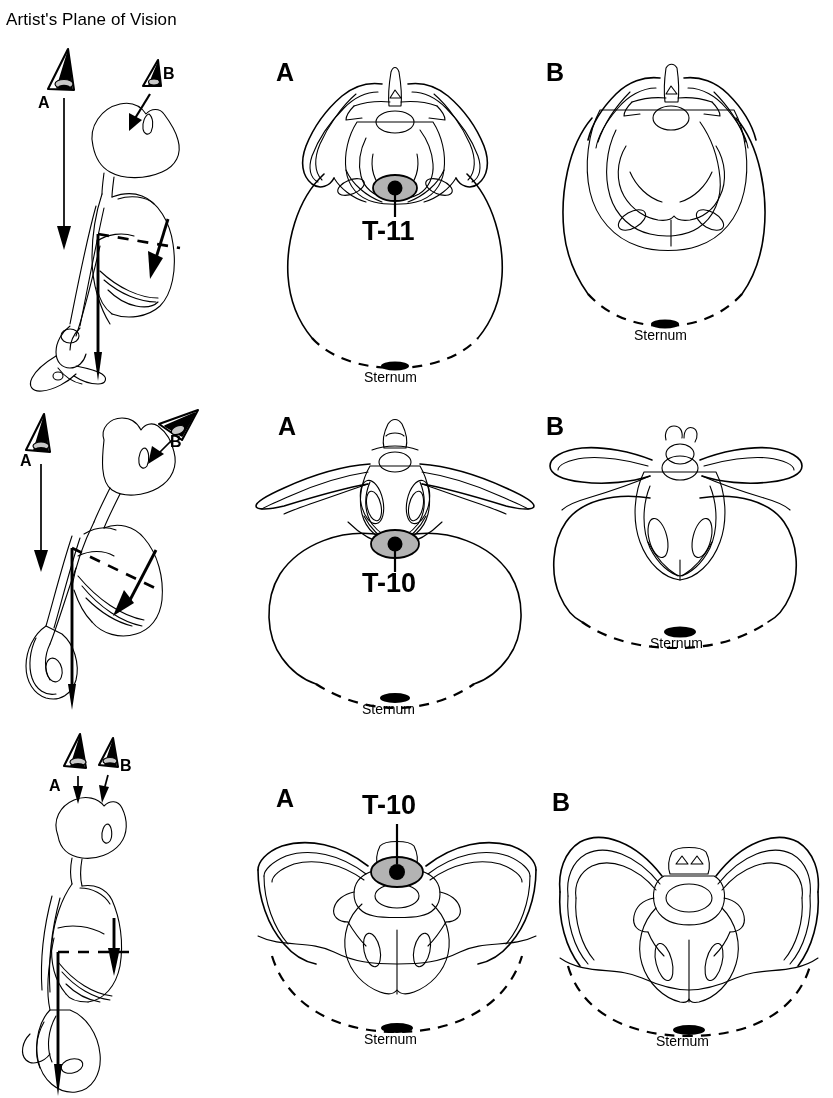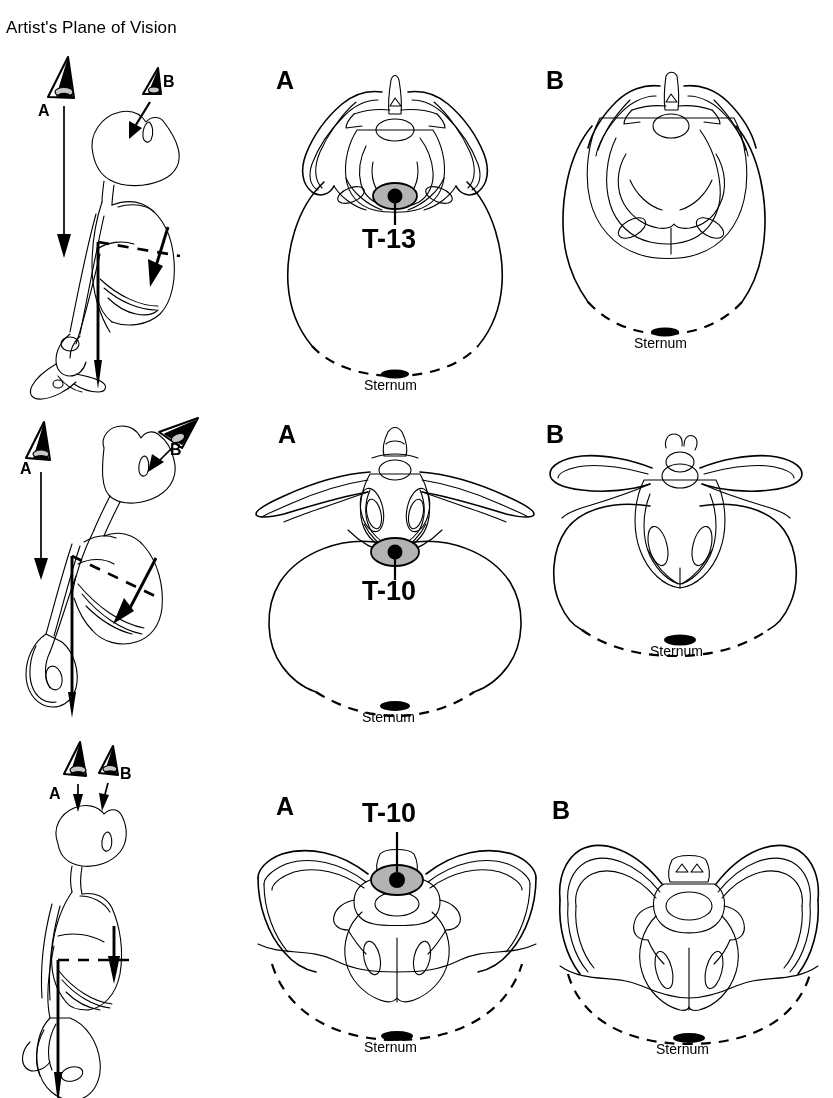--- a/index.html
+++ b/index.html
@@ -10,21 +10,21 @@
   body {
     width: 833px;
     height: 1098px;
     position: relative;
     font-family: "Liberation Sans", sans-serif;
     color: #000000;
     overflow: hidden;
   }
   #figure-root {
     position: absolute;
-    left: 0; top: 16px;
+    left: 0; top: 8px;
     width: 833px;
     height: 810px;
   }
   .fig-title {
     position: absolute;
     left: 6px;
     top: 2px;
     font-size: 17px;
     font-family: "Liberation Sans", sans-serif;
     letter-spacing: 0.1px;
@@ -221,21 +221,21 @@
 
       <path class="ln-th" d="M111 100 C108 114 112 128 122 136"></path>
       <path class="ln-th" d="M155 100 C158 114 154 128 144 136"></path>
 
       <ellipse class="fill-gry" cx="133" cy="134" rx="22" ry="13"></ellipse>
       <circle class="fill-blk" cx="133" cy="134" r="7.5"></circle>
       <line class="arrow-ln" x1="133" y1="141" x2="133" y2="163"></line>
     </svg>
 
     <div class="panel-letter" style="left:14px;top:6px;">A</div>
-    <div class="vert-label" style="left:100px;top:164px;">T-13</div>
+    <div class="vert-label" style="left:100px;top:164px;">T-11</div>
     <div class="sternum-label" style="left:102px;top:316px;">Sternum</div>
   </div>
 
   <div style="position:absolute;left:540px;top:46px;width:280px;height:330px;">
     <svg class="svg-abs" width="280" height="330" viewBox="0 0 280 330">
 
       <path class="ln" d="M52 64 C28 92 20 140 24 178 C27 206 38 226 48 240"></path>
       <path class="ln" d="M196 64 C220 92 228 140 224 178 C221 206 212 226 202 240"></path>
       <path class="ln-dash-thin" d="M48 240 C68 262 96 272 125 272 C154 272 182 262 202 240"></path>
       <ellipse class="fill-blk" cx="125" cy="270" rx="14" ry="4.6"></ellipse>

